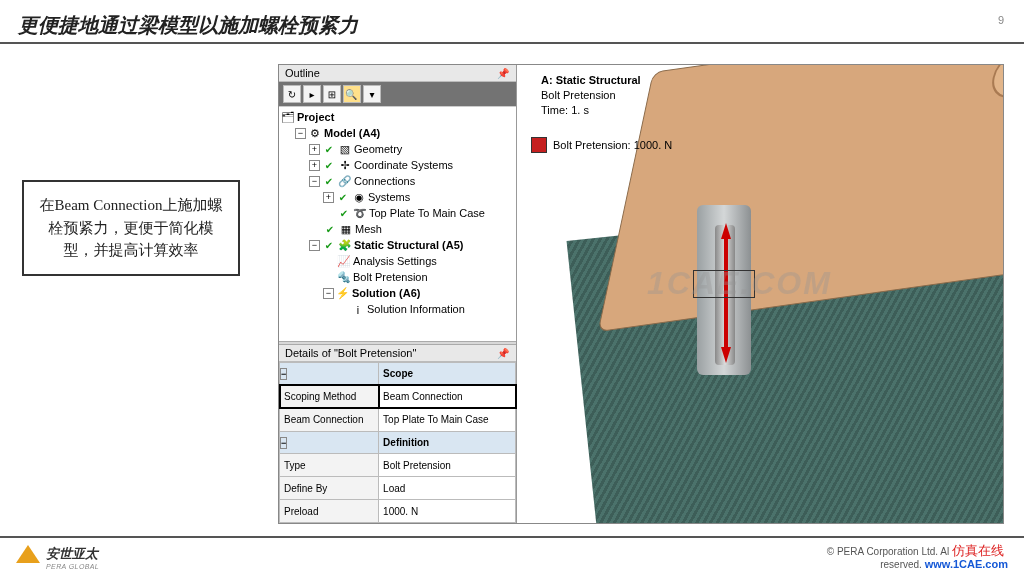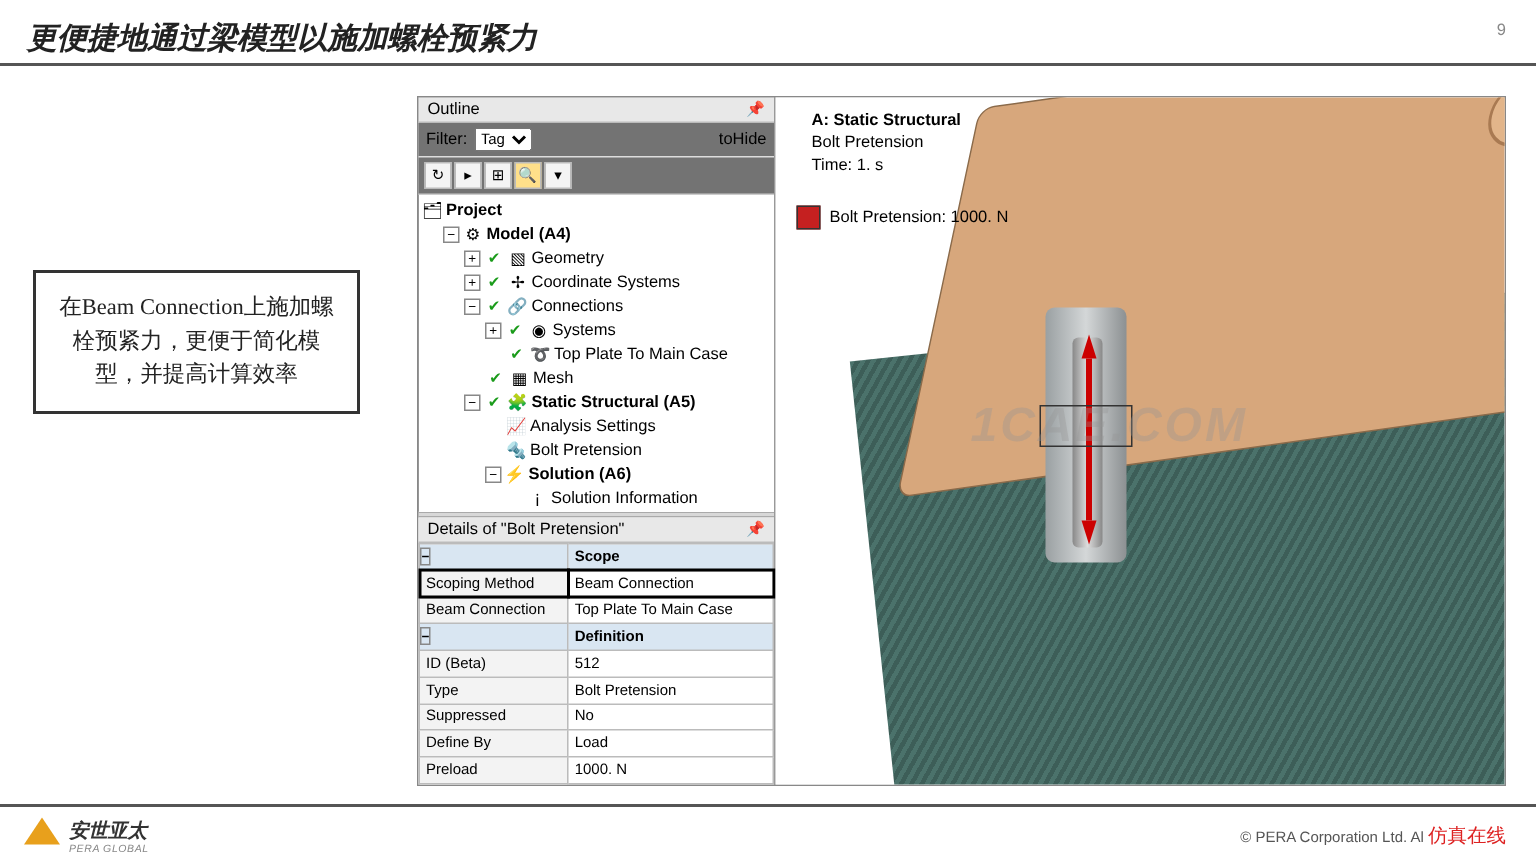--- a/index.html
+++ b/index.html
@@ -65,26 +65,20 @@
 <div class="title-rule"></div>
 
 <div class="annot">在Beam Connection上施加螺栓预紧力，更便于简化模型，并提高计算效率</div>
 
 <div class="workspace">
   <div class="left-col">
     <div class="panel-hdr">
       <span>Outline</span>
       <span class="pin">📌</span>
     </div>
-    <div class="filter-row">
-      <span>Filter:</span>
-      <select><option>Tag</option></select>
-      <span style="flex:1"></span>
-      <span>toHide</span>
-    </div>
     <div class="toolbar">
       <div class="tb-btn">↻</div>
       <div class="tb-btn">▸</div>
       <div class="tb-btn">⊞</div>
       <div class="tb-btn" style="background:#ffe08a">🔍</div>
       <div class="tb-btn">▾</div>
     </div>
     <div class="tree">
       <div class="tree-row">
           <span class="ticon">🗂</span>
@@ -206,30 +200,22 @@
             </tr>
         <tr>
               <td>Beam Connection</td>
               <td>Top Plate To Main Case</td>
             </tr>
         <tr class="gh">
               <td class="exp-cell"><span class="exp">−</span></td>
               <td colspan="2">Definition</td>
             </tr>
         <tr>
-              <td>ID (Beta)</td>
-              <td>512</td>
-            </tr>
-        <tr>
               <td>Type</td>
               <td>Bolt Pretension</td>
-            </tr>
-        <tr>
-              <td>Suppressed</td>
-              <td>No</td>
             </tr>
         <tr>
               <td>Define By</td>
               <td>Load</td>
             </tr>
         <tr>
               <td>Preload</td>
               <td>1000. N</td>
             </tr>
       </tbody>
@@ -264,14 +250,15 @@
 <div class="footer">
   <div class="logo">
     <div class="logo-tri"></div>
     <div>
       <div class="logo-txt">安世亚太</div>
       <div class="logo-sub">PERA GLOBAL</div>
     </div>
   </div>
   <div class="copy">
     <div><span>© PERA Corporation Ltd. Al</span> <span class="cn">仿真在线</span></div>
+    <div><span>reserved.</span> <span class="site">www.1CAE.com</span></div>
   </div>
 </div>
 
 </body></html>

